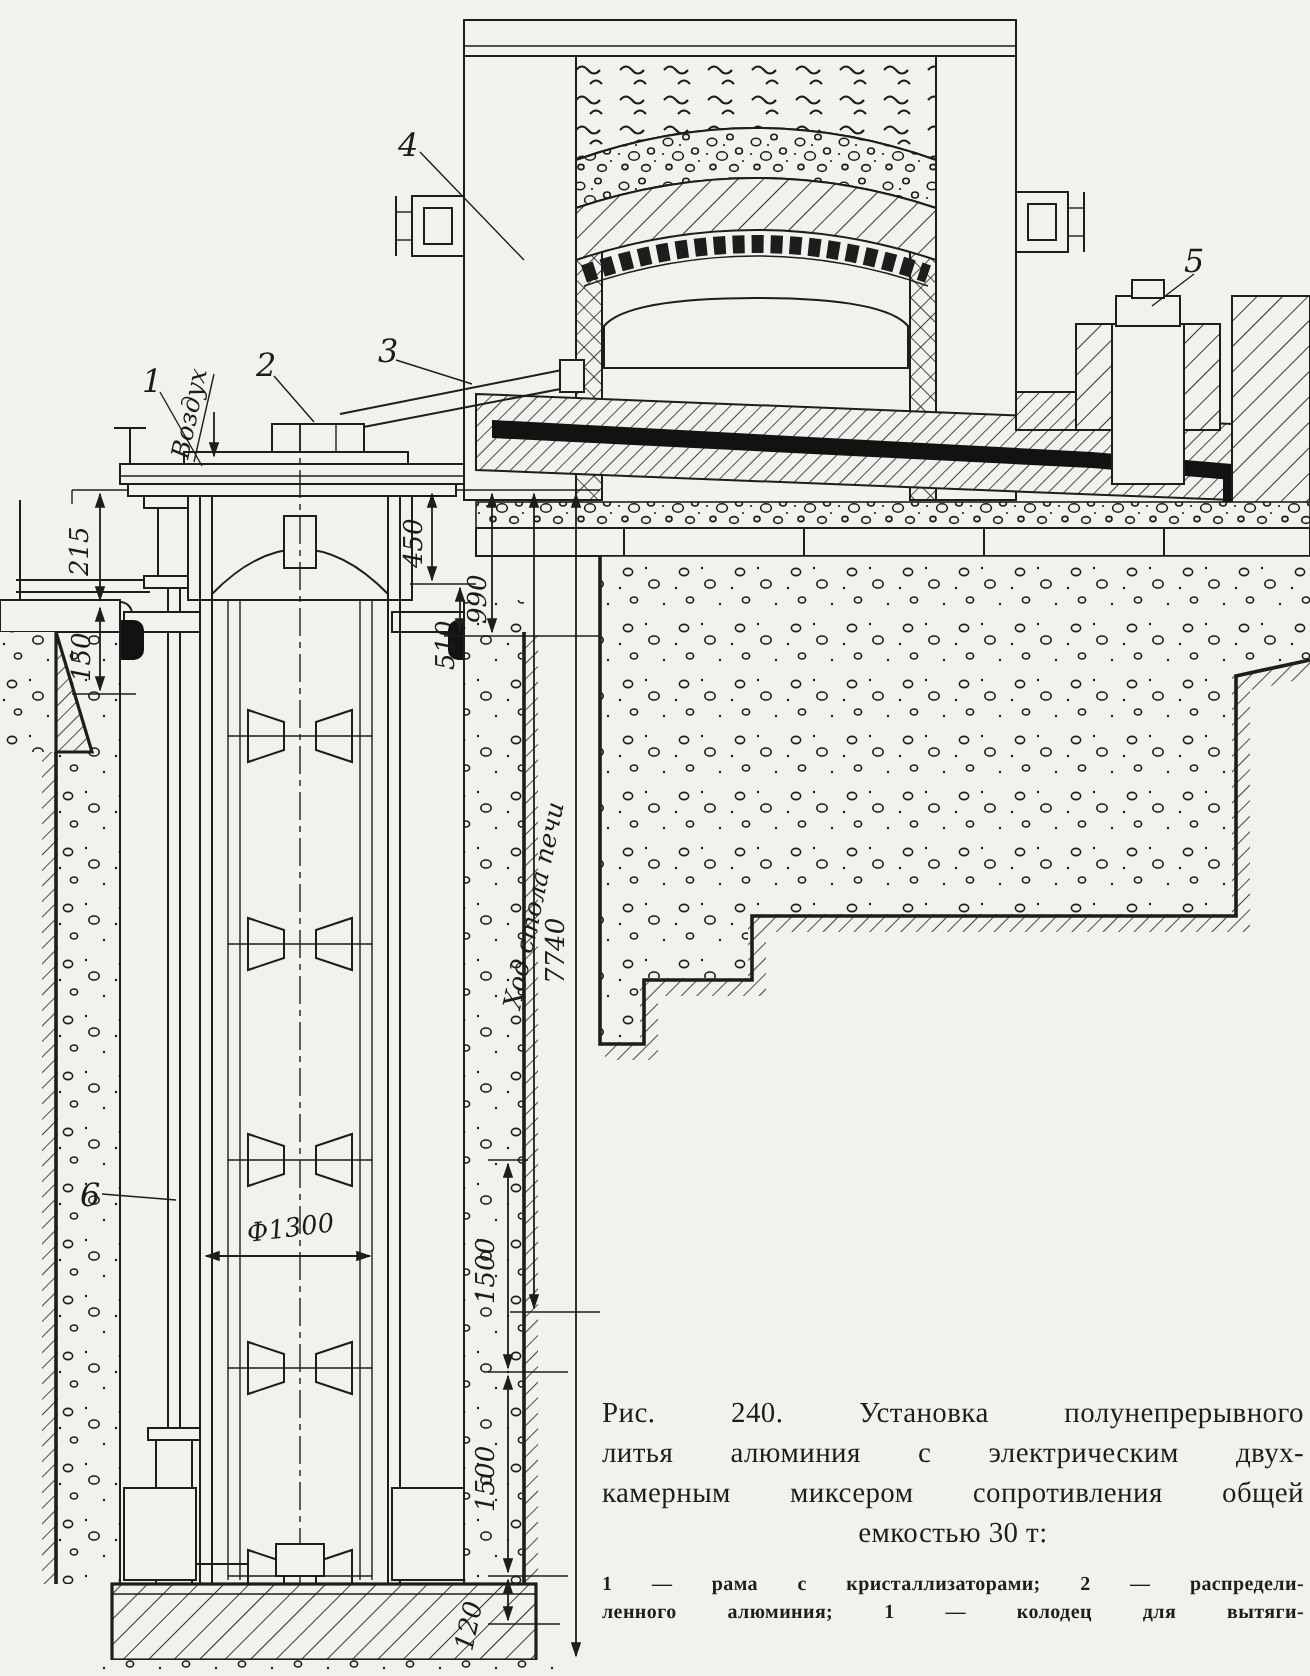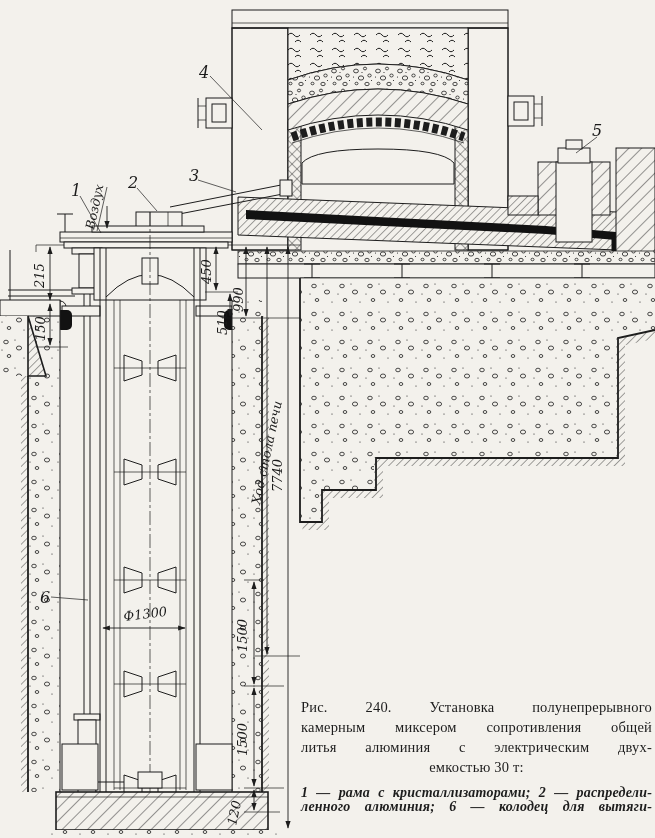--- a/index.html
+++ b/index.html
@@ -14,22 +14,22 @@
   .o2{fill:none;stroke:#1d1d1d;stroke-width:1.8;}
   .w{fill:#f3f1ec;stroke:#1d1d1d;stroke-width:1;}
   .blk{fill:#121212;stroke:none;}
   .thin{fill:none;stroke:#1d1d1d;stroke-width:.7;}
   .dim{fill:none;stroke:#1d1d1d;stroke-width:.9;}
   .caption{position:absolute;left:301px;top:697px;width:351px;}
   .caption .title-line{font-size:14.5px;line-height:20px;letter-spacing:.2px;
         text-align:justify;text-align-last:justify;}
   .caption .title-line.center,.caption .legend-line.center{text-align:left;text-align-last:center;}
   .caption .legend{margin-top:9px;}
-  .caption .legend-line{font-size:14px;font-weight:bold;line-height:13.5px;letter-spacing:.2px;
-        text-align:justify;text-align-last:justify;font-style:italic;}
+  .caption .legend-line{font-size:10px;font-weight:bold;line-height:13.5px;letter-spacing:.2px;
+        text-align:justify;text-align-last:justify;}
 </style>
 </head>
 <body>
 
 <div class="page">
 
 <svg width="655" height="838" viewBox="0 0 655 838">
   <defs>
     <marker id="arr" viewBox="0 0 10 10" refX="9" refY="5" markerWidth="8.5" markerHeight="8.5" orient="auto-start-reverse">
       <path d="M0,1.6 L10,5 L0,8.4 z" fill="#1d1d1d"></path>
@@ -309,23 +309,23 @@
       <text class="flowtxt" transform="translate(94,230) rotate(-78)">Воздух</text>
       <line x1="97" y1="231" x2="107" y2="187" class="thin"></line>
       <line x1="107" y1="206" x2="107" y2="228" class="dim" marker-end="url(#arr)"></line>
     </g>
   </g>
 </svg>
 
 <div class="caption">
   <div class="title">
     <div class="title-line">Рис. 240. Установка полунепрерывного</div>
+    <div class="title-line">литья алюминия с электрическим двух-</div>
     <div class="title-line">камерным миксером сопротивления общей</div>
-    <div class="title-line">литья алюминия с электрическим двух-</div>
     <div class="title-line center">емкостью 30 т:</div>
   </div>
   <div class="legend">
     <div class="legend-line">1 — рама с кристаллизаторами; 2 — распредели-</div>
-    <div class="legend-line">ленного алюминия; 6 — колодец для вытяги-</div>
+    <div class="legend-line">ленного алюминия; 1 — колодец для вытяги-</div>
   </div>
 </div>
 
 </div>
 
 </body></html>

